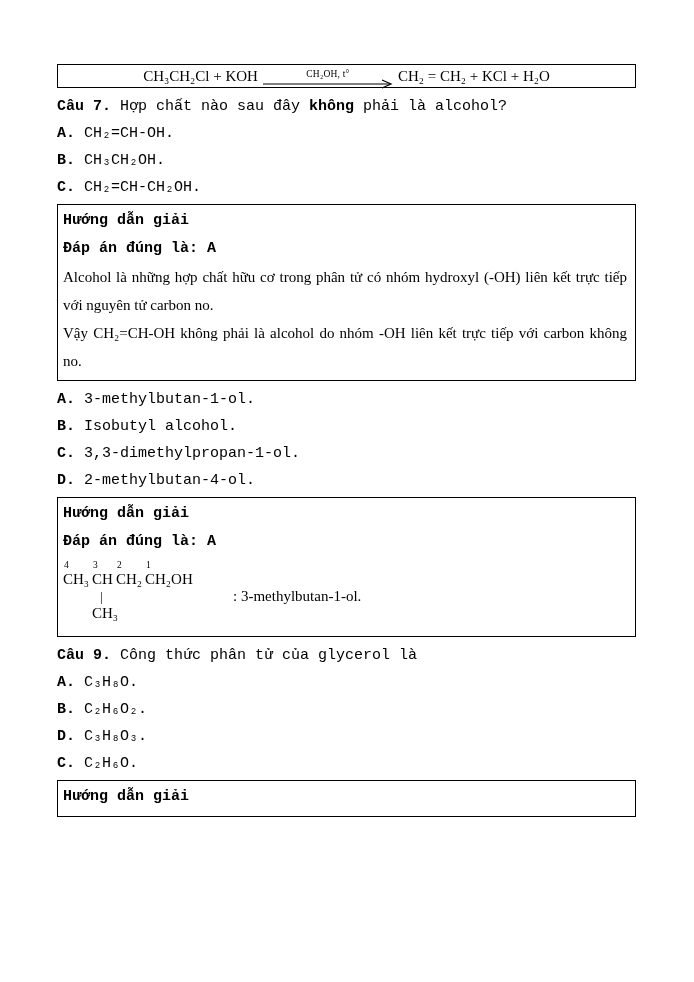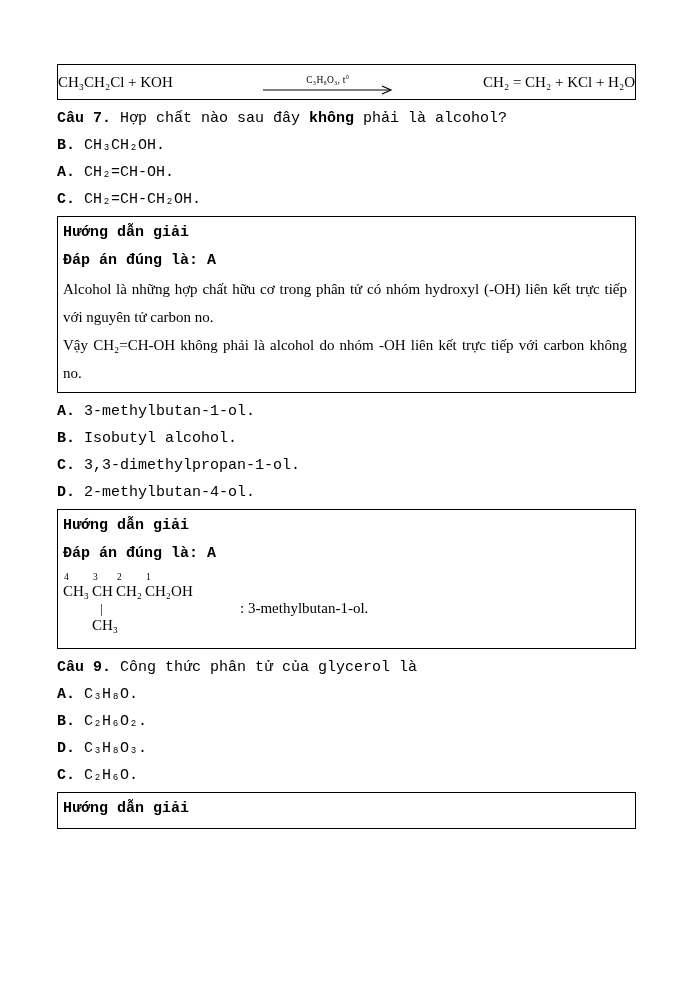--- a/index.html
+++ b/index.html
@@ -8,22 +8,22 @@
     width: 694px; height: 982px;
     background: #ffffff; color: #000000;
     font-family: "Liberation Serif", "DejaVu Serif", serif;
     font-size: 15px;
     overflow: hidden;
   }
   .page { padding: 64px 58px 0 57px; }
 
   .eq-box {
     border: 1.5px solid #000;
-    height: 36px;
-    display: flex; align-items: center; justify-content: space-between;
+    height: 24px;
+    display: flex; align-items: center; justify-content: center;
     margin-bottom: 5px;
     white-space: nowrap;
   }
   .rxn-arrow {
     display: inline-flex; flex-direction: column; align-items: center;
     margin: 0 5px; transform: translateY(3px);
   }
   .arrow-label { font-size: 9.5px; line-height: 9px; letter-spacing: .2px; }
   .arrow-svg { display: block; }
 
@@ -38,42 +38,42 @@
   }
   .sol-box .line, .sol-box .para { line-height: 28px; }
 
   .formula-row { display: flex; align-items: flex-start; margin-top: 3px; height: 72px; }
   .struct { position: relative; height: 70px; width: 170px; }
   .chain { position: absolute; top: 12px; left: 0; white-space: nowrap; line-height: 17px; }
   .seg { position: relative; display: inline-block; margin-right: 3px; }
   .seg .num { position: absolute; top: -10px; left: 1px; font-size: 9.5px; line-height: 9px; }
   .bond { position: absolute; left: 37px; top: 32px; line-height: 12px; font-size: 13px; }
   .branch { position: absolute; left: 29px; top: 46px; line-height: 16px; }
-  .formula-name { margin-left: 7px; margin-top: 27px; line-height: 20px; }
+  .formula-name { margin-left: 0; margin-top: 27px; line-height: 20px; }
 </style>
 </head>
 <body>
 
 <div class="page">
 
   <div class="eq-box">
     <span>CH₃CH₂Cl + KOH</span>
     <span class="rxn-arrow">
-      <span class="arrow-label">C₃H₈O₃, t°</span>
+      <span class="arrow-label">CH₂OH, t°</span>
       <svg class="arrow-svg" width="130" height="10" viewBox="0 0 130 10">
         <line x1="0" y1="5" x2="127" y2="5" stroke="#000" stroke-width="1.2"></line>
         <polyline points="119,1 128,5 119,9" fill="none" stroke="#000" stroke-width="1.2"></polyline>
       </svg>
     </span>
     <span>CH₂ = CH₂ + KCl + H₂O</span>
   </div>
 
   <p class="line"><b>Câu 7.</b><span> Hợp chất nào sau đây </span><b>không</b><span> phải là alcohol?</span></p>
+  <p class="line"><b>A.</b><span> CH₂=CH-OH.</span></p>
   <p class="line"><b>B.</b><span> CH₃CH₂OH.</span></p>
-  <p class="line"><b>A.</b><span> CH₂=CH-OH.</span></p>
   <p class="line"><b>C.</b><span> CH₂=CH-CH₂OH.</span></p>
 
   <div class="sol-box">
     <p class="line"><b>Hướng dẫn giải</b></p>
     <p class="line"><b>Đáp án đúng là: A</b></p>
     <p class="para">Alcohol là những hợp chất hữu cơ trong phân tử có nhóm hydroxyl (-OH) liên kết trực tiếp với nguyên tử carbon no.</p>
     <p class="para">Vậy CH₂=CH-OH không phải là alcohol do nhóm -OH liên kết trực tiếp với carbon không no.</p>
   </div>
 
   <p class="line"><b>A.</b><span> 3-methylbutan-1-ol.</span></p>

